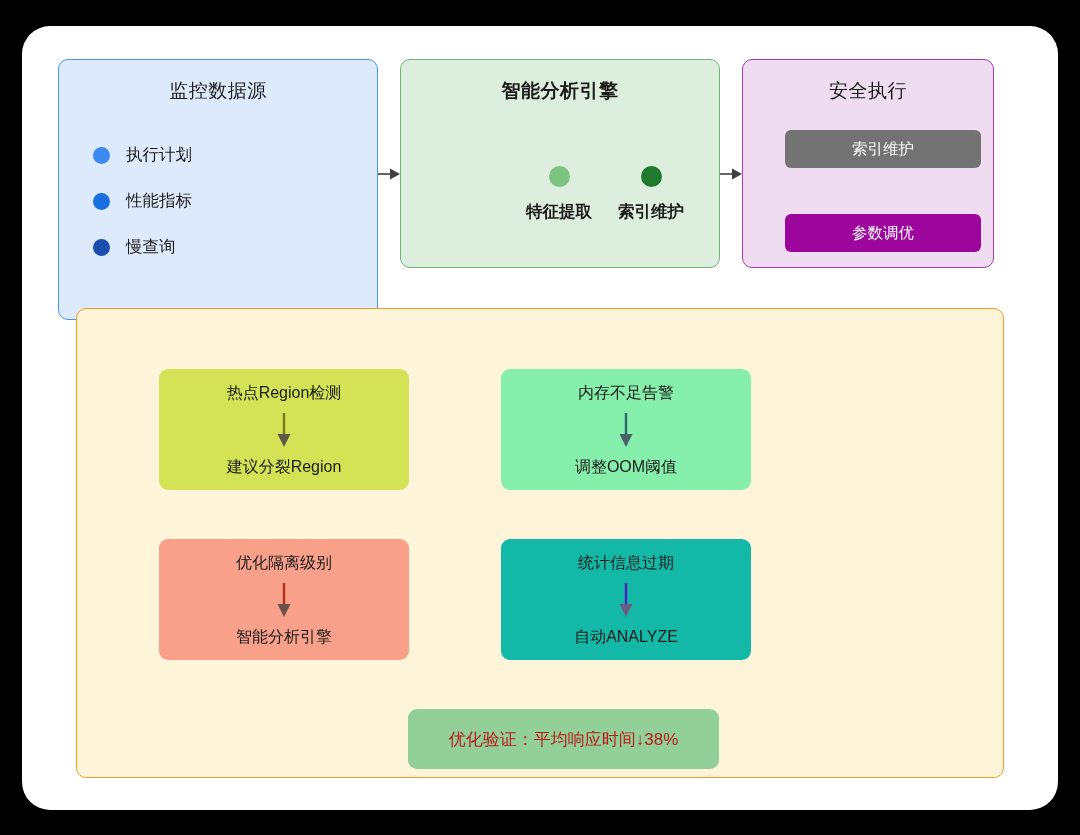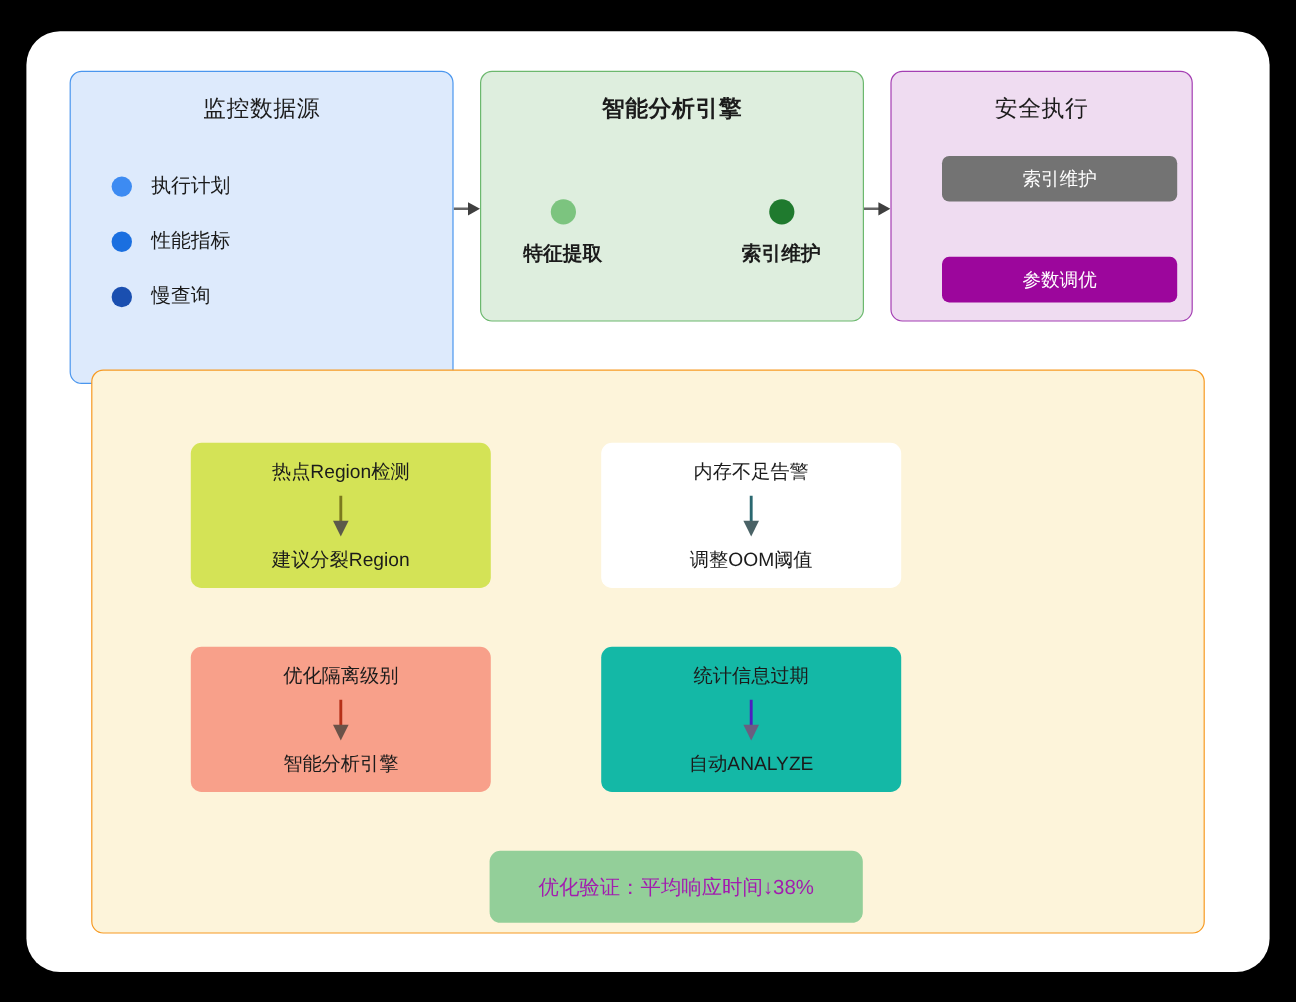--- a/index.html
+++ b/index.html
@@ -88,21 +88,21 @@
     color: #1b1b1b;
   }
 
   
   .eng-wrap {
     position: absolute;
     left: 22px;
     right: 22px;
     top: 106px;
     display: flex;
-    justify-content: space-between;
+    justify-content: flex-end;
   }
   .eng-item {
     width: 92px;
     display: flex;
     flex-direction: column;
     align-items: center;
   }
   .eng-dot {
     width: 21px;
     height: 21px;
@@ -189,21 +189,21 @@
     width: 311px;
     height: 60px;
     border-radius: 9px;
     background: #93cf99;
     display: flex;
     align-items: center;
     justify-content: center;
   }
   #result-banner .result-text {
     font-size: 17px;
-    color: #a21caf;
+    color: #b91c1c;
   }
 </style>
 </head>
 <body>
 
 <div id="stage">
   <div id="card">
 
     <div class="panel" id="panel-sources">
       <div class="panel-title">监控数据源</div>
@@ -263,21 +263,21 @@
         <div class="issue-title">热点Region检测</div>
         <div class="issue-arrow">
           <svg width="16" height="36" viewBox="0 0 16 36">
             <line x1="8" y1="0" x2="8" y2="22" stroke="#7c7a1e" stroke-width="2.4"></line>
             <polygon points="1.5,21 14.5,21 8,34" fill="#5c5a4a"></polygon>
           </svg>
         </div>
         <div class="issue-action">建议分裂Region</div>
       </div>
 
-      <div class="issue-card" id="issue-card-1" style="background:#ffffff">
+      <div class="issue-card" id="issue-card-1" style="background:#86efac">
         <div class="issue-title">内存不足告警</div>
         <div class="issue-arrow">
           <svg width="16" height="36" viewBox="0 0 16 36">
             <line x1="8" y1="0" x2="8" y2="22" stroke="#2b6870" stroke-width="2.4"></line>
             <polygon points="1.5,21 14.5,21 8,34" fill="#4a6266"></polygon>
           </svg>
         </div>
         <div class="issue-action">调整OOM阈值</div>
       </div>
 

